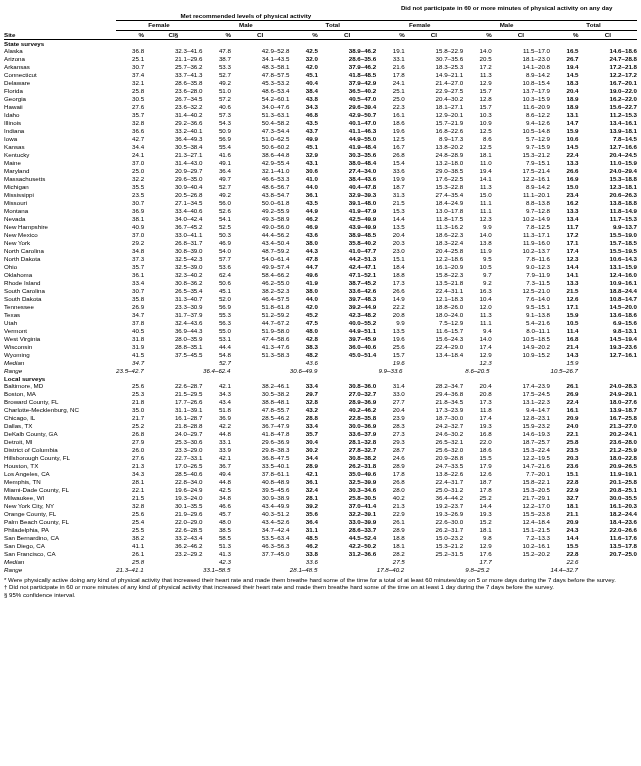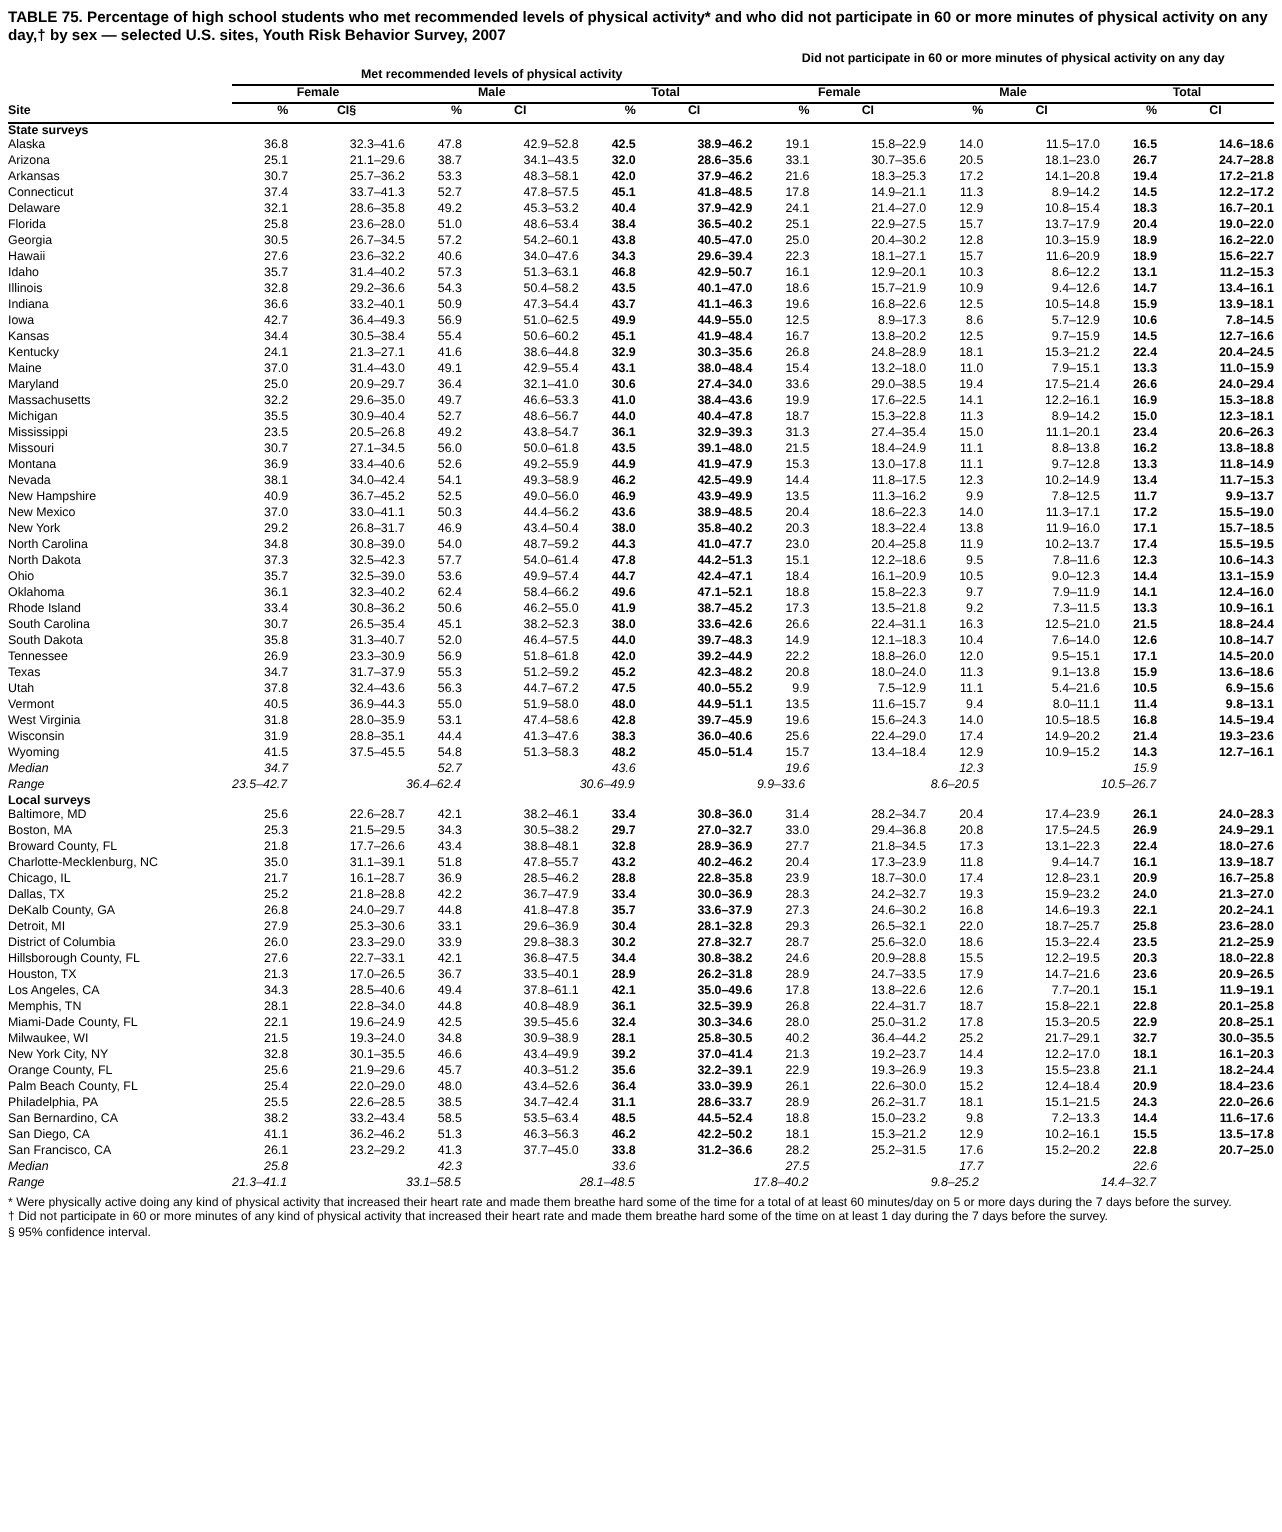--- a/index.html
+++ b/index.html
@@ -16,21 +16,20 @@
   .rowlabel{text-align:left;padding-left:1px;}
   .medrow td{font-style:italic;}
   .footnotes{font-size:6.1px;line-height:7.6px;margin-top:2px;}
   tr.data td{line-height:8.0px;}
   tr.head td{line-height:8.2px;}
 </style>
 </head>
 <body>
 
 <div class="page">
-  <div class="title">TABLE 75. Percentage of high school students who met recommended levels of physical activity* and who did not participate in 60 or more minutes of physical activity on any day,† by sex — selected U.S. sites, Youth Risk Behavior Survey, 2007</div>
 
   <table class="main">
     <colgroup>
       <col style="width:86px">
         <col style="width:22px">
         <col style="width:45px">
       <col style="width:22px">
         <col style="width:45px">
       <col style="width:22px">
         <col style="width:45px">

